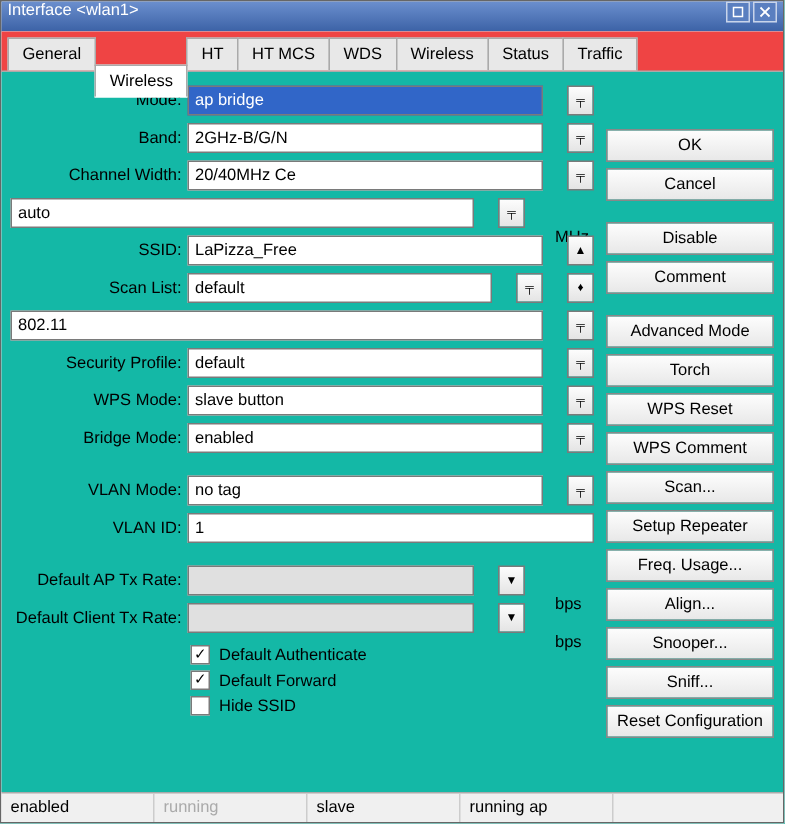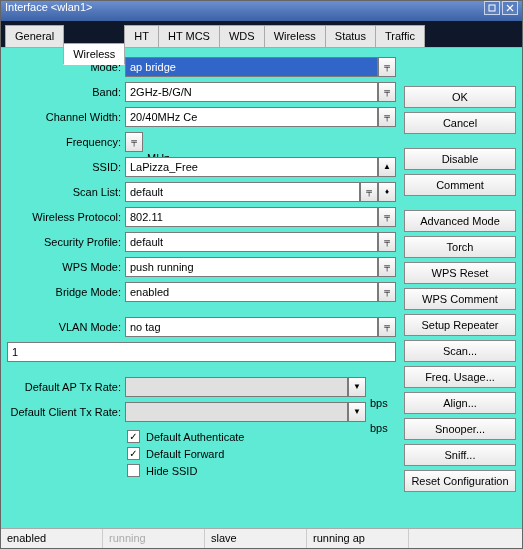--- a/index.html
+++ b/index.html
@@ -40,21 +40,21 @@
   }
   .content {
     flex: 1;
     display: flex;
     flex-direction: column;
     background: #f0f0f0;
   }
   .tabs {
     display: flex;
     border-bottom: 1px solid #aaa;
-    background: #0f172a;
+    background: #ef4444;
     padding: 4px 4px 0 4px;
     gap: 0;
   }
   .tab {
     padding: 4px 9px;
     border: 1px solid #aaa;
     border-bottom: none;
     background: #e8e8e8;
     margin-right: -1px;
     cursor: default;
@@ -62,21 +62,21 @@
   }
   .tab.active {
     background: #fff;
     top: 18px;
     z-index: 2;
     border-bottom: 1px solid #fff;
   }
   .body {
     flex: 1;
     display: flex;
-    background: #5eead4;
+    background: #14b8a6;
     padding: 6px 6px 0 6px;
     gap: 8px;
     overflow: hidden;
   }
   .form-area {
     flex: 1;
     display: flex;
     flex-direction: column;
     gap: 0;
   }
@@ -88,21 +88,21 @@
   .row.gap { height: 10px; }
   .lbl {
     width: 118px;
     text-align: right;
     padding-right: 4px;
   }
   .fieldwrap {
     flex: 1;
     display: flex;
     align-items: center;
-    gap: 0;
+    gap: 16px;
   }
   .textfield, .selectfield {
     flex: 1;
     height: 20px;
     border: 1px solid #7a7a7a;
     background: #fff;
     padding: 0 4px;
     line-height: 18px;
     font-size: 11px;
     display: flex;
@@ -221,22 +221,22 @@
 
         <div class="row">
           <span class="lbl">Channel Width:</span>
           <div class="fieldwrap">
             <div class="selectfield">20/40MHz Ce</div>
             <div class="ddbtn">╤</div>
           </div>
         </div>
 
         <div class="row">
-          <span class="lbl">Frequency:</span>
-          <div class="fieldwrap">
+          <div class="fieldwrap">
+            <div class="selectfield">auto</div>
             <div class="ddbtn">╤</div>
             <span class="unit">MHz</span>
           </div>
         </div>
 
         <div class="row">
           <span class="lbl">SSID:</span>
           <div class="fieldwrap">
             <div class="textfield">LaPizza_Free</div>
             <div class="smbtn">▲</div>
@@ -246,39 +246,38 @@
         <div class="row">
           <span class="lbl">Scan List:</span>
           <div class="fieldwrap">
             <div class="selectfield">default</div>
             <div class="ddbtn">╤</div>
             <div class="smbtn">♦</div>
           </div>
         </div>
 
         <div class="row">
-          <span class="lbl">Wireless Protocol:</span>
           <div class="fieldwrap">
             <div class="selectfield">802.11</div>
             <div class="ddbtn">╤</div>
           </div>
         </div>
 
         <div class="row">
           <span class="lbl">Security Profile:</span>
           <div class="fieldwrap">
             <div class="selectfield">default</div>
             <div class="ddbtn">╤</div>
           </div>
         </div>
 
         <div class="row">
           <span class="lbl">WPS Mode:</span>
           <div class="fieldwrap">
-            <div class="selectfield">push running</div>
+            <div class="selectfield">slave button</div>
             <div class="ddbtn">╤</div>
           </div>
         </div>
 
         <div class="row">
           <span class="lbl">Bridge Mode:</span>
           <div class="fieldwrap">
             <div class="selectfield">enabled</div>
             <div class="ddbtn">╤</div>
           </div>
@@ -288,20 +287,21 @@
 
         <div class="row">
           <span class="lbl">VLAN Mode:</span>
           <div class="fieldwrap">
             <div class="selectfield">no tag</div>
             <div class="ddbtn">╤</div>
           </div>
         </div>
 
         <div class="row">
+          <span class="lbl">VLAN ID:</span>
           <div class="fieldwrap">
             <div class="textfield">1</div>
           </div>
         </div>
 
         <div class="row gap"></div>
 
         <div class="row">
           <span class="lbl">Default AP Tx Rate:</span>
           <div class="fieldwrap">
@@ -340,22 +340,22 @@
         <div class="btn">OK</div>
         <div class="btn">Cancel</div>
         <div class="spacer"></div>
         <div class="btn">Disable</div>
         <div class="btn">Comment</div>
         <div class="spacer"></div>
         <div class="btn">Advanced Mode</div>
         <div class="btn">Torch</div>
         <div class="btn">WPS Reset</div>
         <div class="btn">WPS Comment</div>
+        <div class="btn">Scan...</div>
         <div class="btn">Setup Repeater</div>
-        <div class="btn">Scan...</div>
         <div class="btn">Freq. Usage...</div>
         <div class="btn">Align...</div>
         <div class="btn">Snooper...</div>
         <div class="btn">Sniff...</div>
         <div class="btn">Reset Configuration</div>
       </div>
     </div>
 
     <div class="statusbar">
       <div class="cell">enabled</div>

